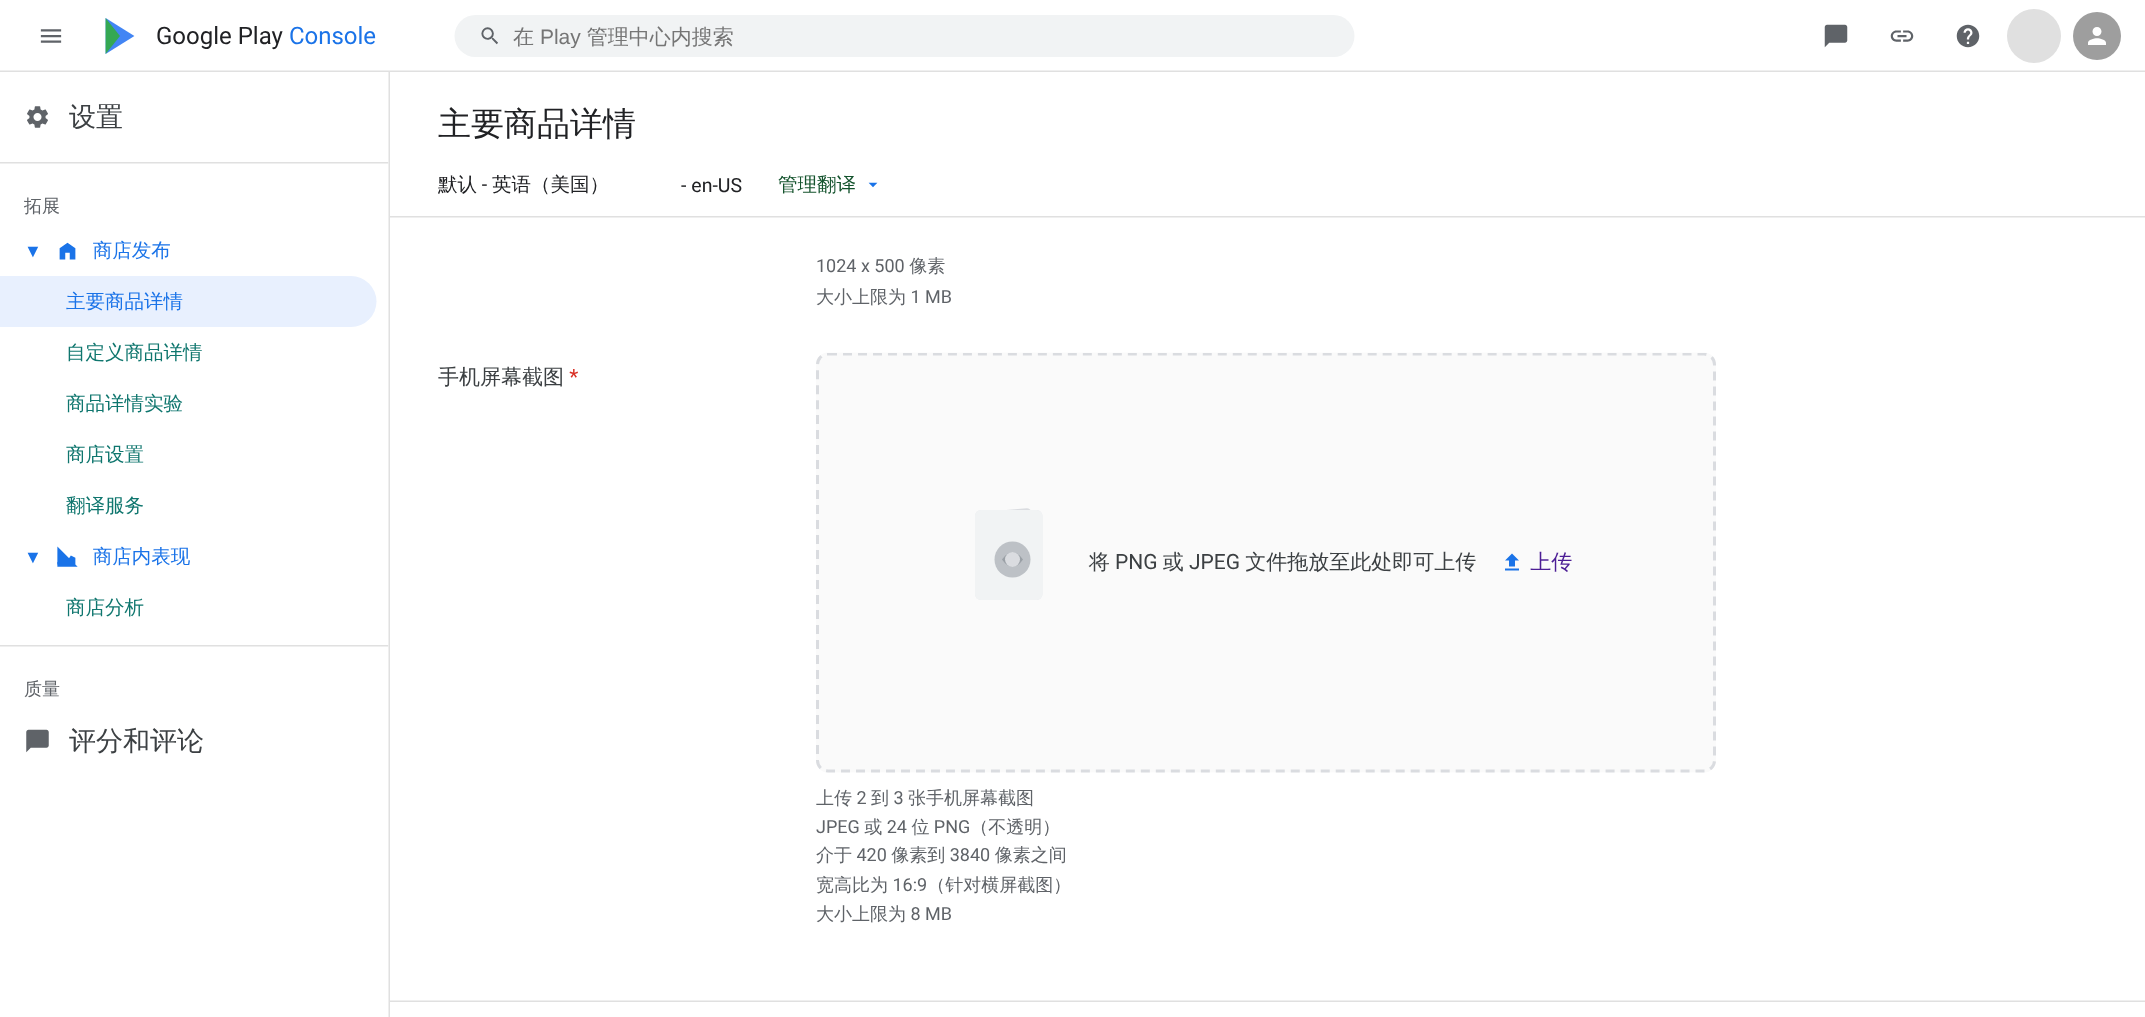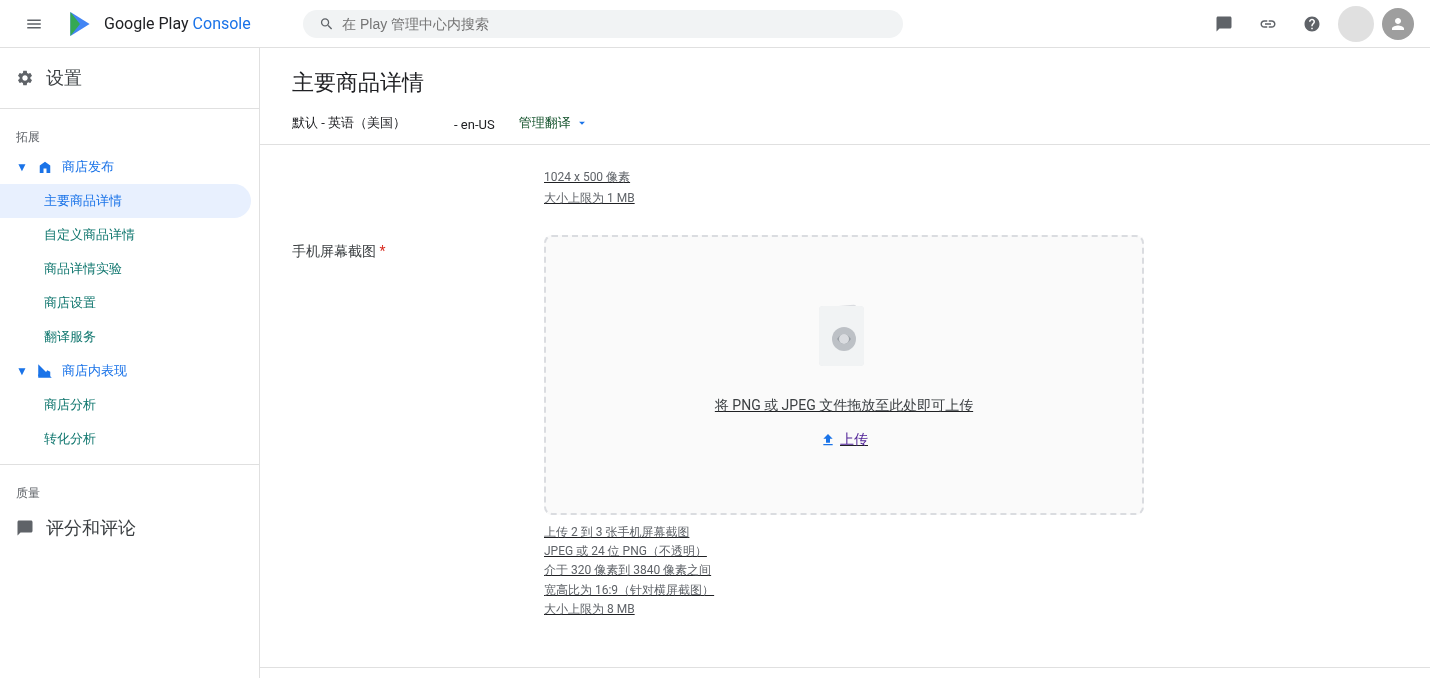--- a/index.html
+++ b/index.html
@@ -181,37 +181,36 @@
     }
     .field-label {
       width: 220px;
       flex-shrink: 0;
       font-size: 14px;
       color: #3c4043;
       padding-top: 8px;
     }
     .field-value {
       flex: 1;
-      text-decoration: underline;
     }
 
     .hint-text {
       font-size: 12px;
       color: #5f6368;
       margin-bottom: 4px;
     }
 
     
     .upload-area {
       border: 2px dashed #dadce0;
       border-radius: 8px;
       width: 600px;
       min-height: 280px;
       display: flex;
-      flex-direction: column;
+      flex-direction: row;
       align-items: center;
       justify-content: center;
       gap: 16px;
       background: #fafafa;
       cursor: pointer;
     }
     .upload-icon-container {
       display: flex;
       align-items: center;
       justify-content: center;
@@ -345,23 +344,20 @@
       <span class="chevron">▼</span>
       <svg width="18" height="18" viewBox="0 0 24 24" fill="#1a73e8">
         <path d="M3 17l4-4 4 4 4-6 4 2V19H3z"></path>
         <path d="M3 3v18h18"></path>
       </svg>
       <span>商店内表现</span>
     </div>
 
     <div class="sidebar-sub-item">
       <span>商店分析</span>
-    </div>
-    <div class="sidebar-sub-item">
-      <span>转化分析</span>
     </div>
 
     <div class="sidebar-divider"></div>
     <div class="sidebar-section">质量</div>
 
     <div class="sidebar-item">
       <svg width="18" height="18" viewBox="0 0 24 24" fill="#5f6368" class="icon">
         <path d="M20 2H4c-1.1 0-2 .9-2 2v18l4-4h14c1.1 0 2-.9 2-2V4c0-1.1-.9-2-2-2z"></path>
       </svg>
       <span>评分和评论</span>
@@ -416,21 +412,21 @@
             <div class="upload-link">
               <svg width="16" height="16" viewBox="0 0 24 24" fill="#1a73e8">
                 <path d="M9 16h6v-6h4l-7-7-7 7h4zm-4 2h14v2H5z"></path>
               </svg>
               <span>上传</span>
             </div>
           </div>
           <div class="upload-subtext">
             <div>上传 2 到 3 张手机屏幕截图</div>
             <div>JPEG 或 24 位 PNG（不透明）</div>
-            <div>介于 320 像素到 3840 像素之间</div>
+            <div>介于 420 像素到 3840 像素之间</div>
             <div>宽高比为 16:9（针对横屏截图）</div>
             <div>大小上限为 8 MB</div>
           </div>
         </div>
       </div>
     </div>
 
     <div class="bottom-bar">
       
       

